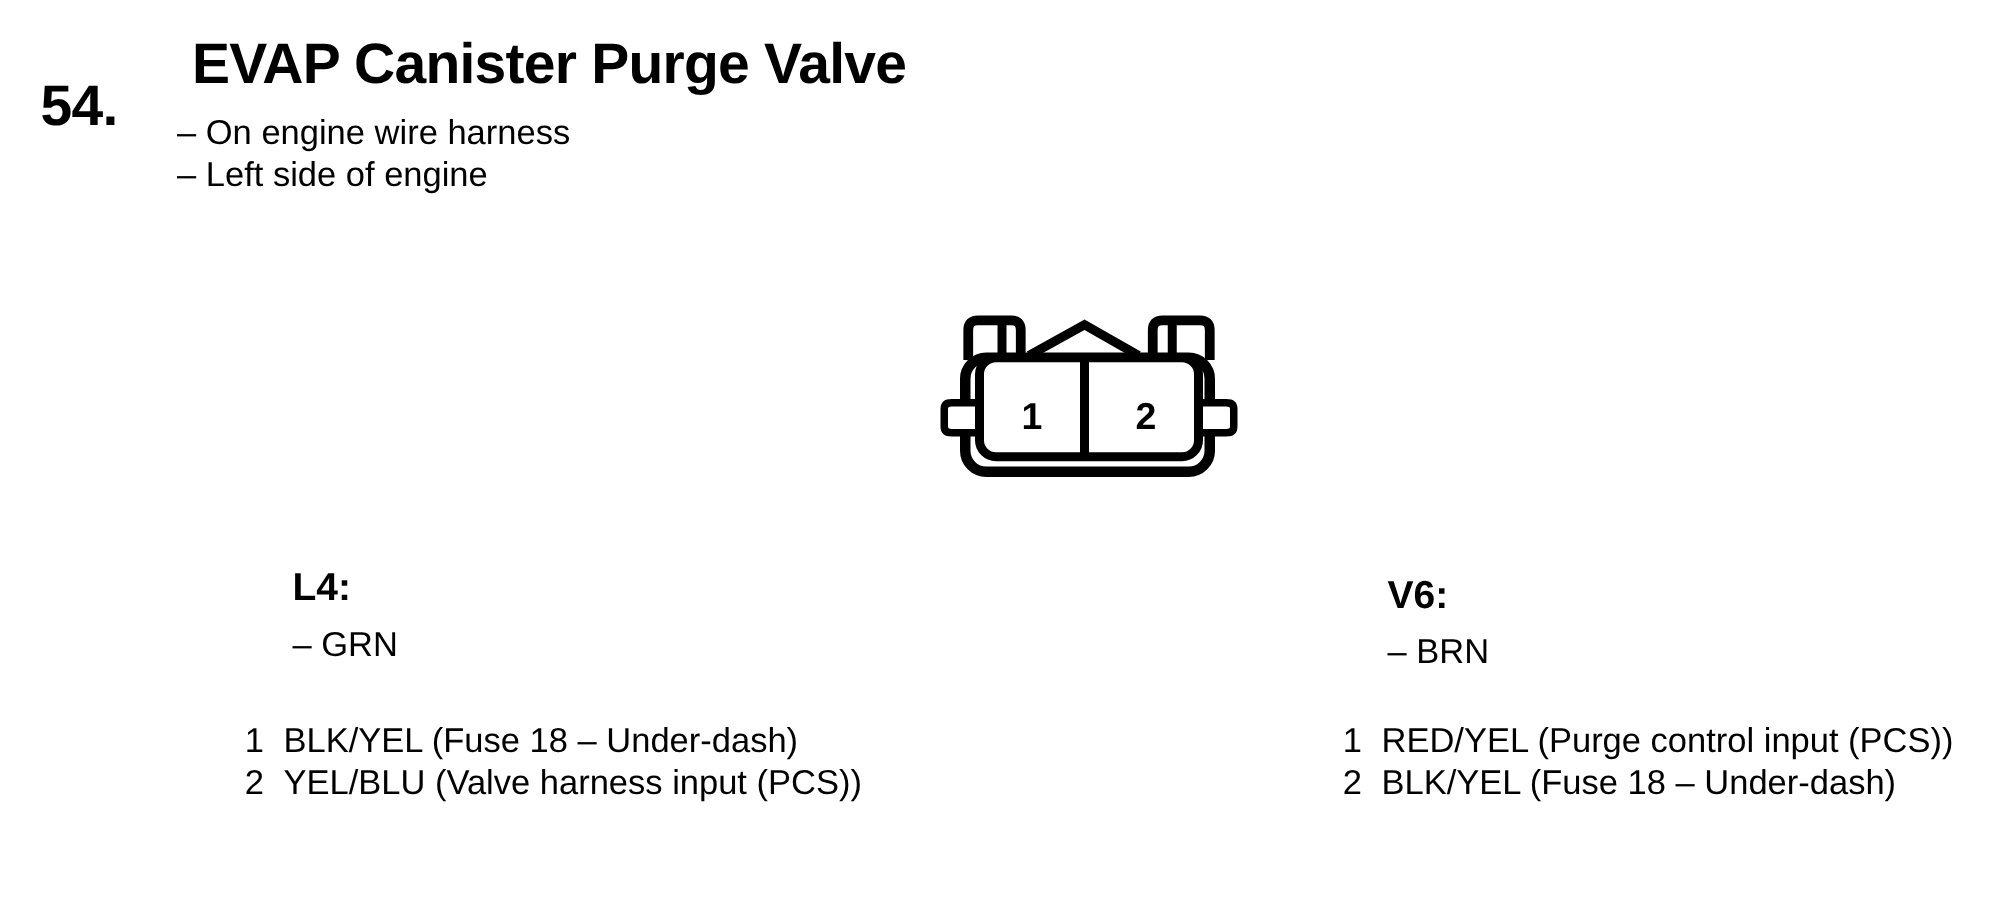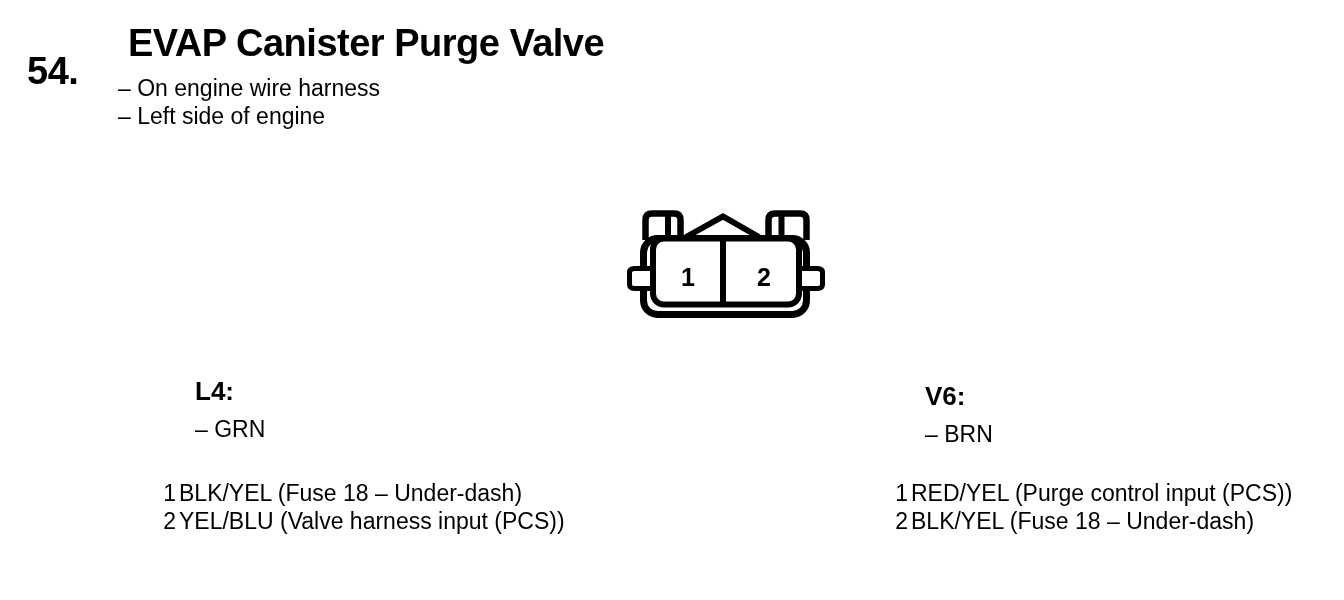--- a/index.html
+++ b/index.html
@@ -83,21 +83,21 @@
     line-height: 28px;
   }
   .pin-list-l4 { left: 163px; top: 479px; }
   .pin-list-v6 { left: 895px; top: 479px; }
   .pin-row { display: flex; white-space: nowrap; }
   .pin-num {
     width: 13px;
     text-align: right;
     flex: 0 0 auto;
   }
-  .pin-desc { margin-left: 3px; }
+  .pin-desc { margin-left: 13px; }
 </style>
 </head>
 <body>
 
 <div class="abs item-number">54.</div>
 <div class="abs page-title">EVAP Canister Purge Valve</div>
 
 <div class="abs location-notes">
   <div>– On engine wire harness</div>
   <div>– Left side of engine</div>

